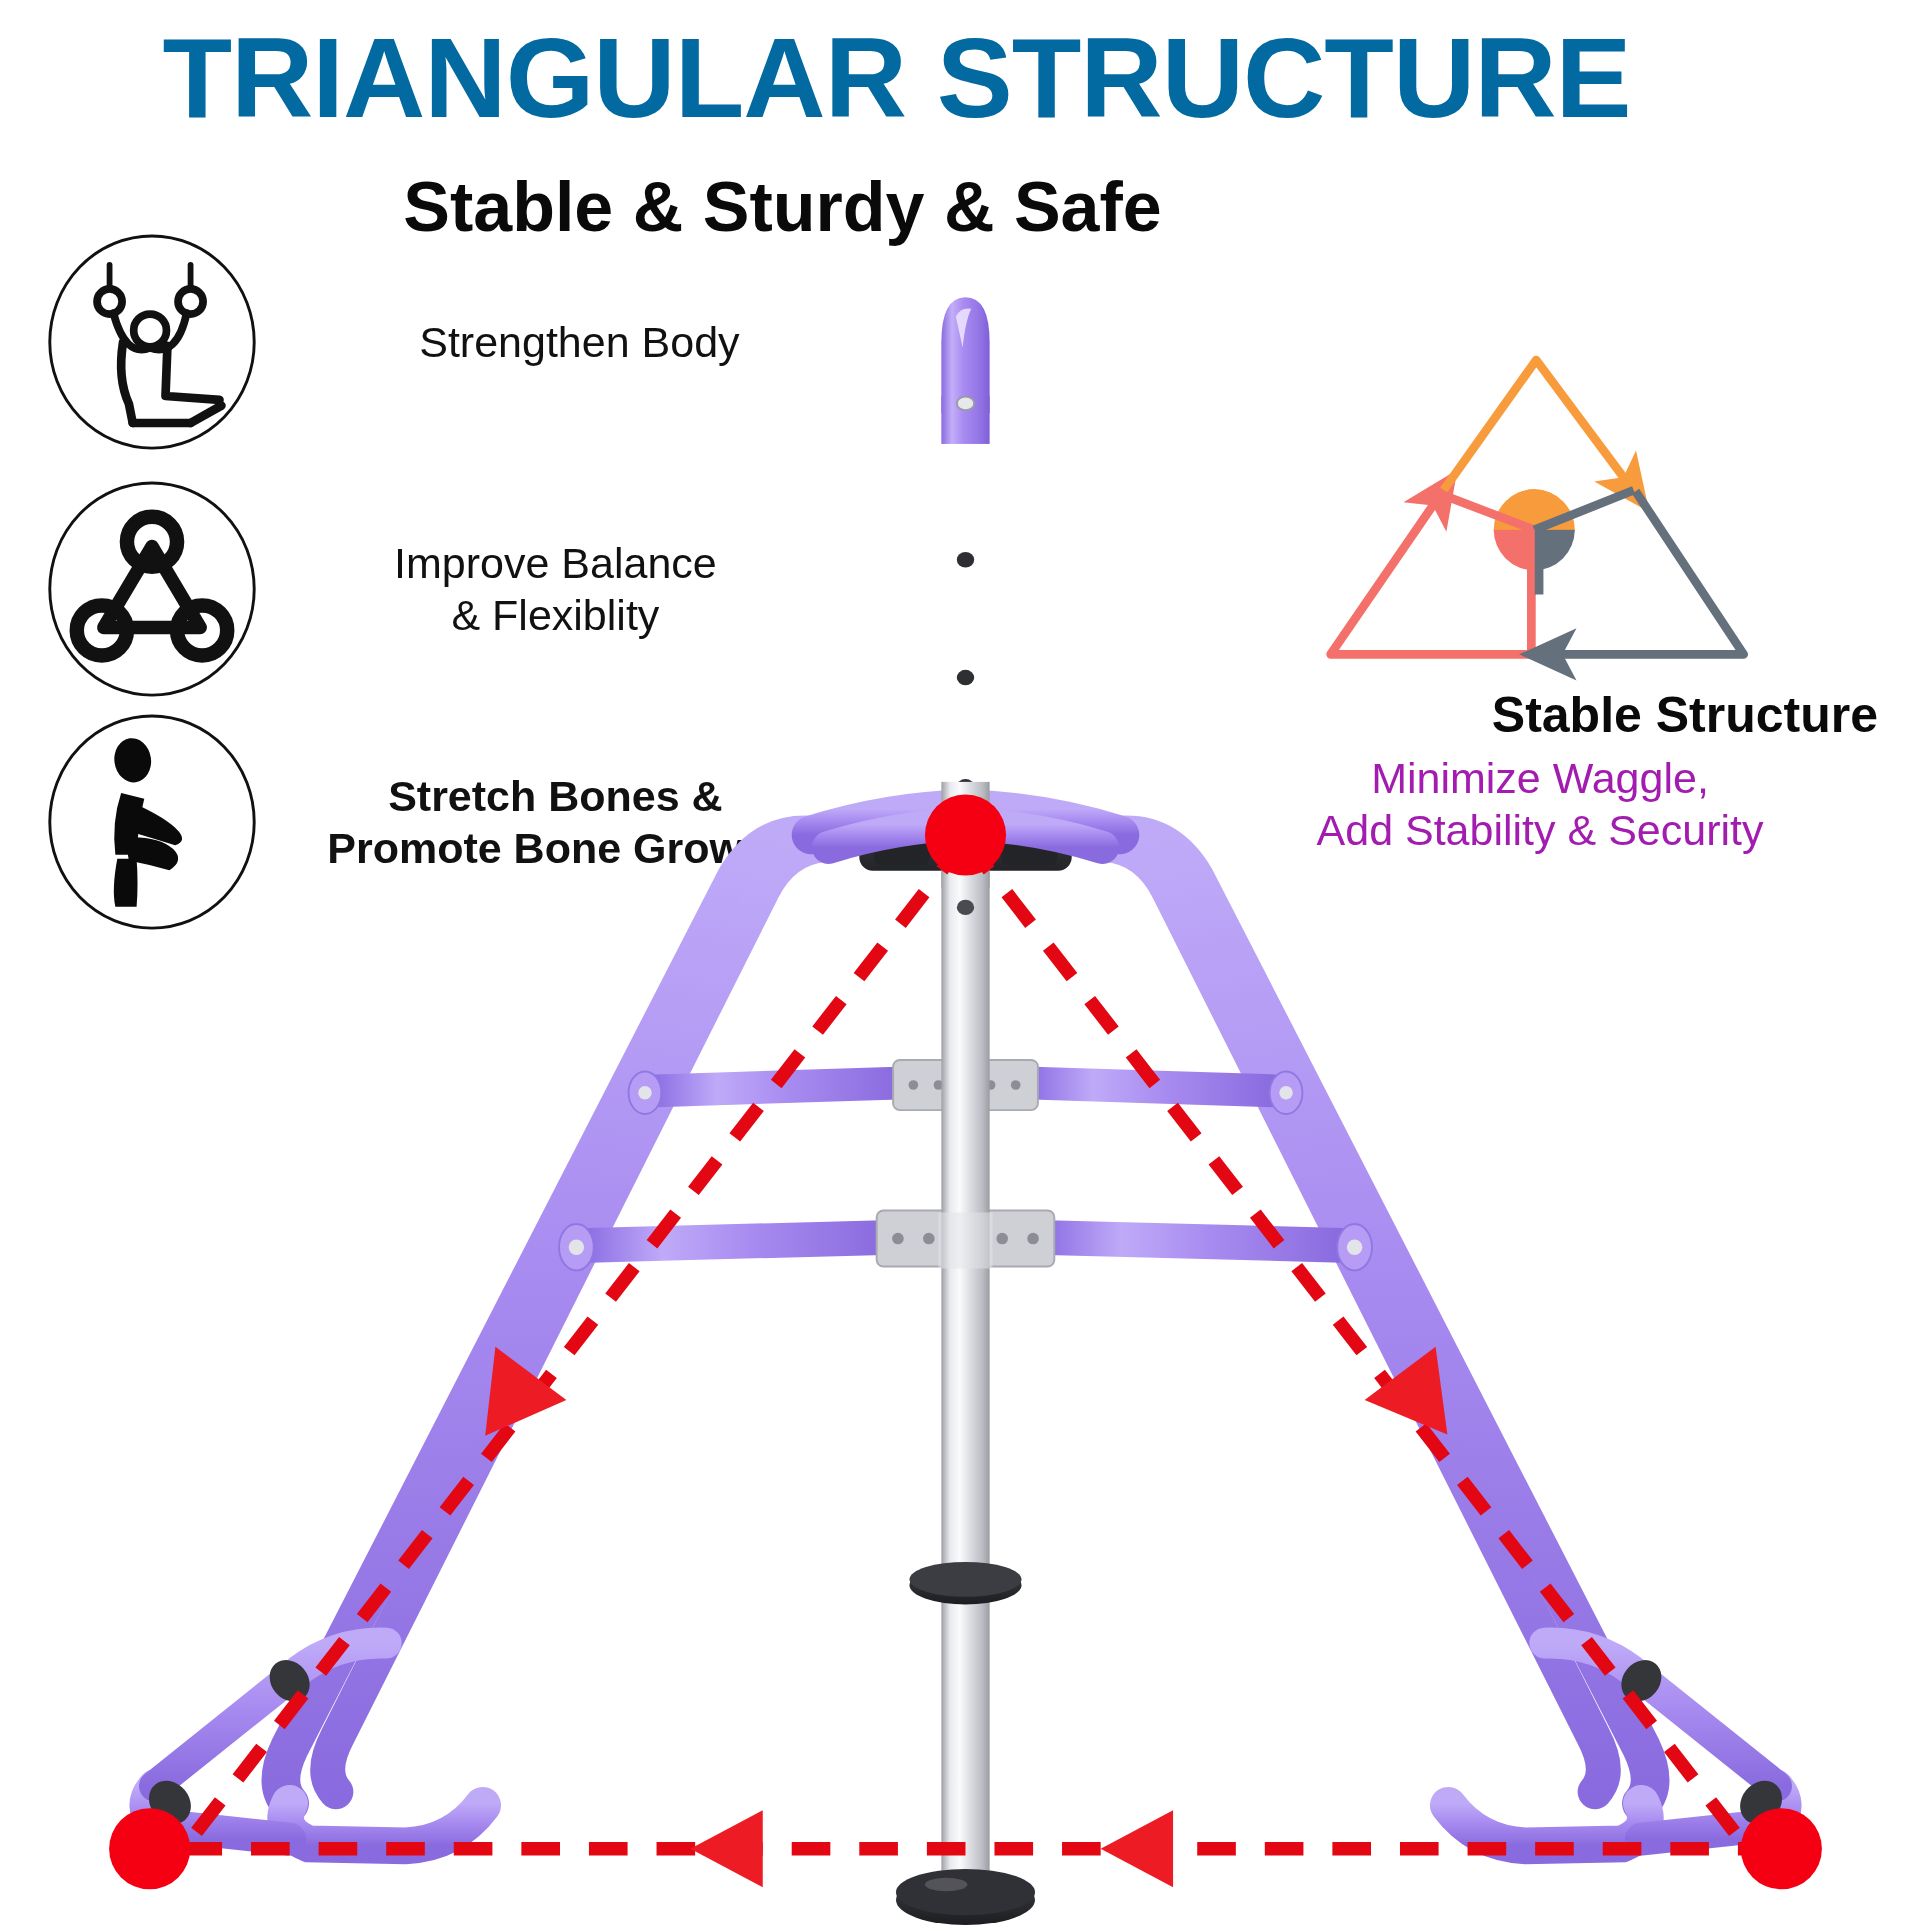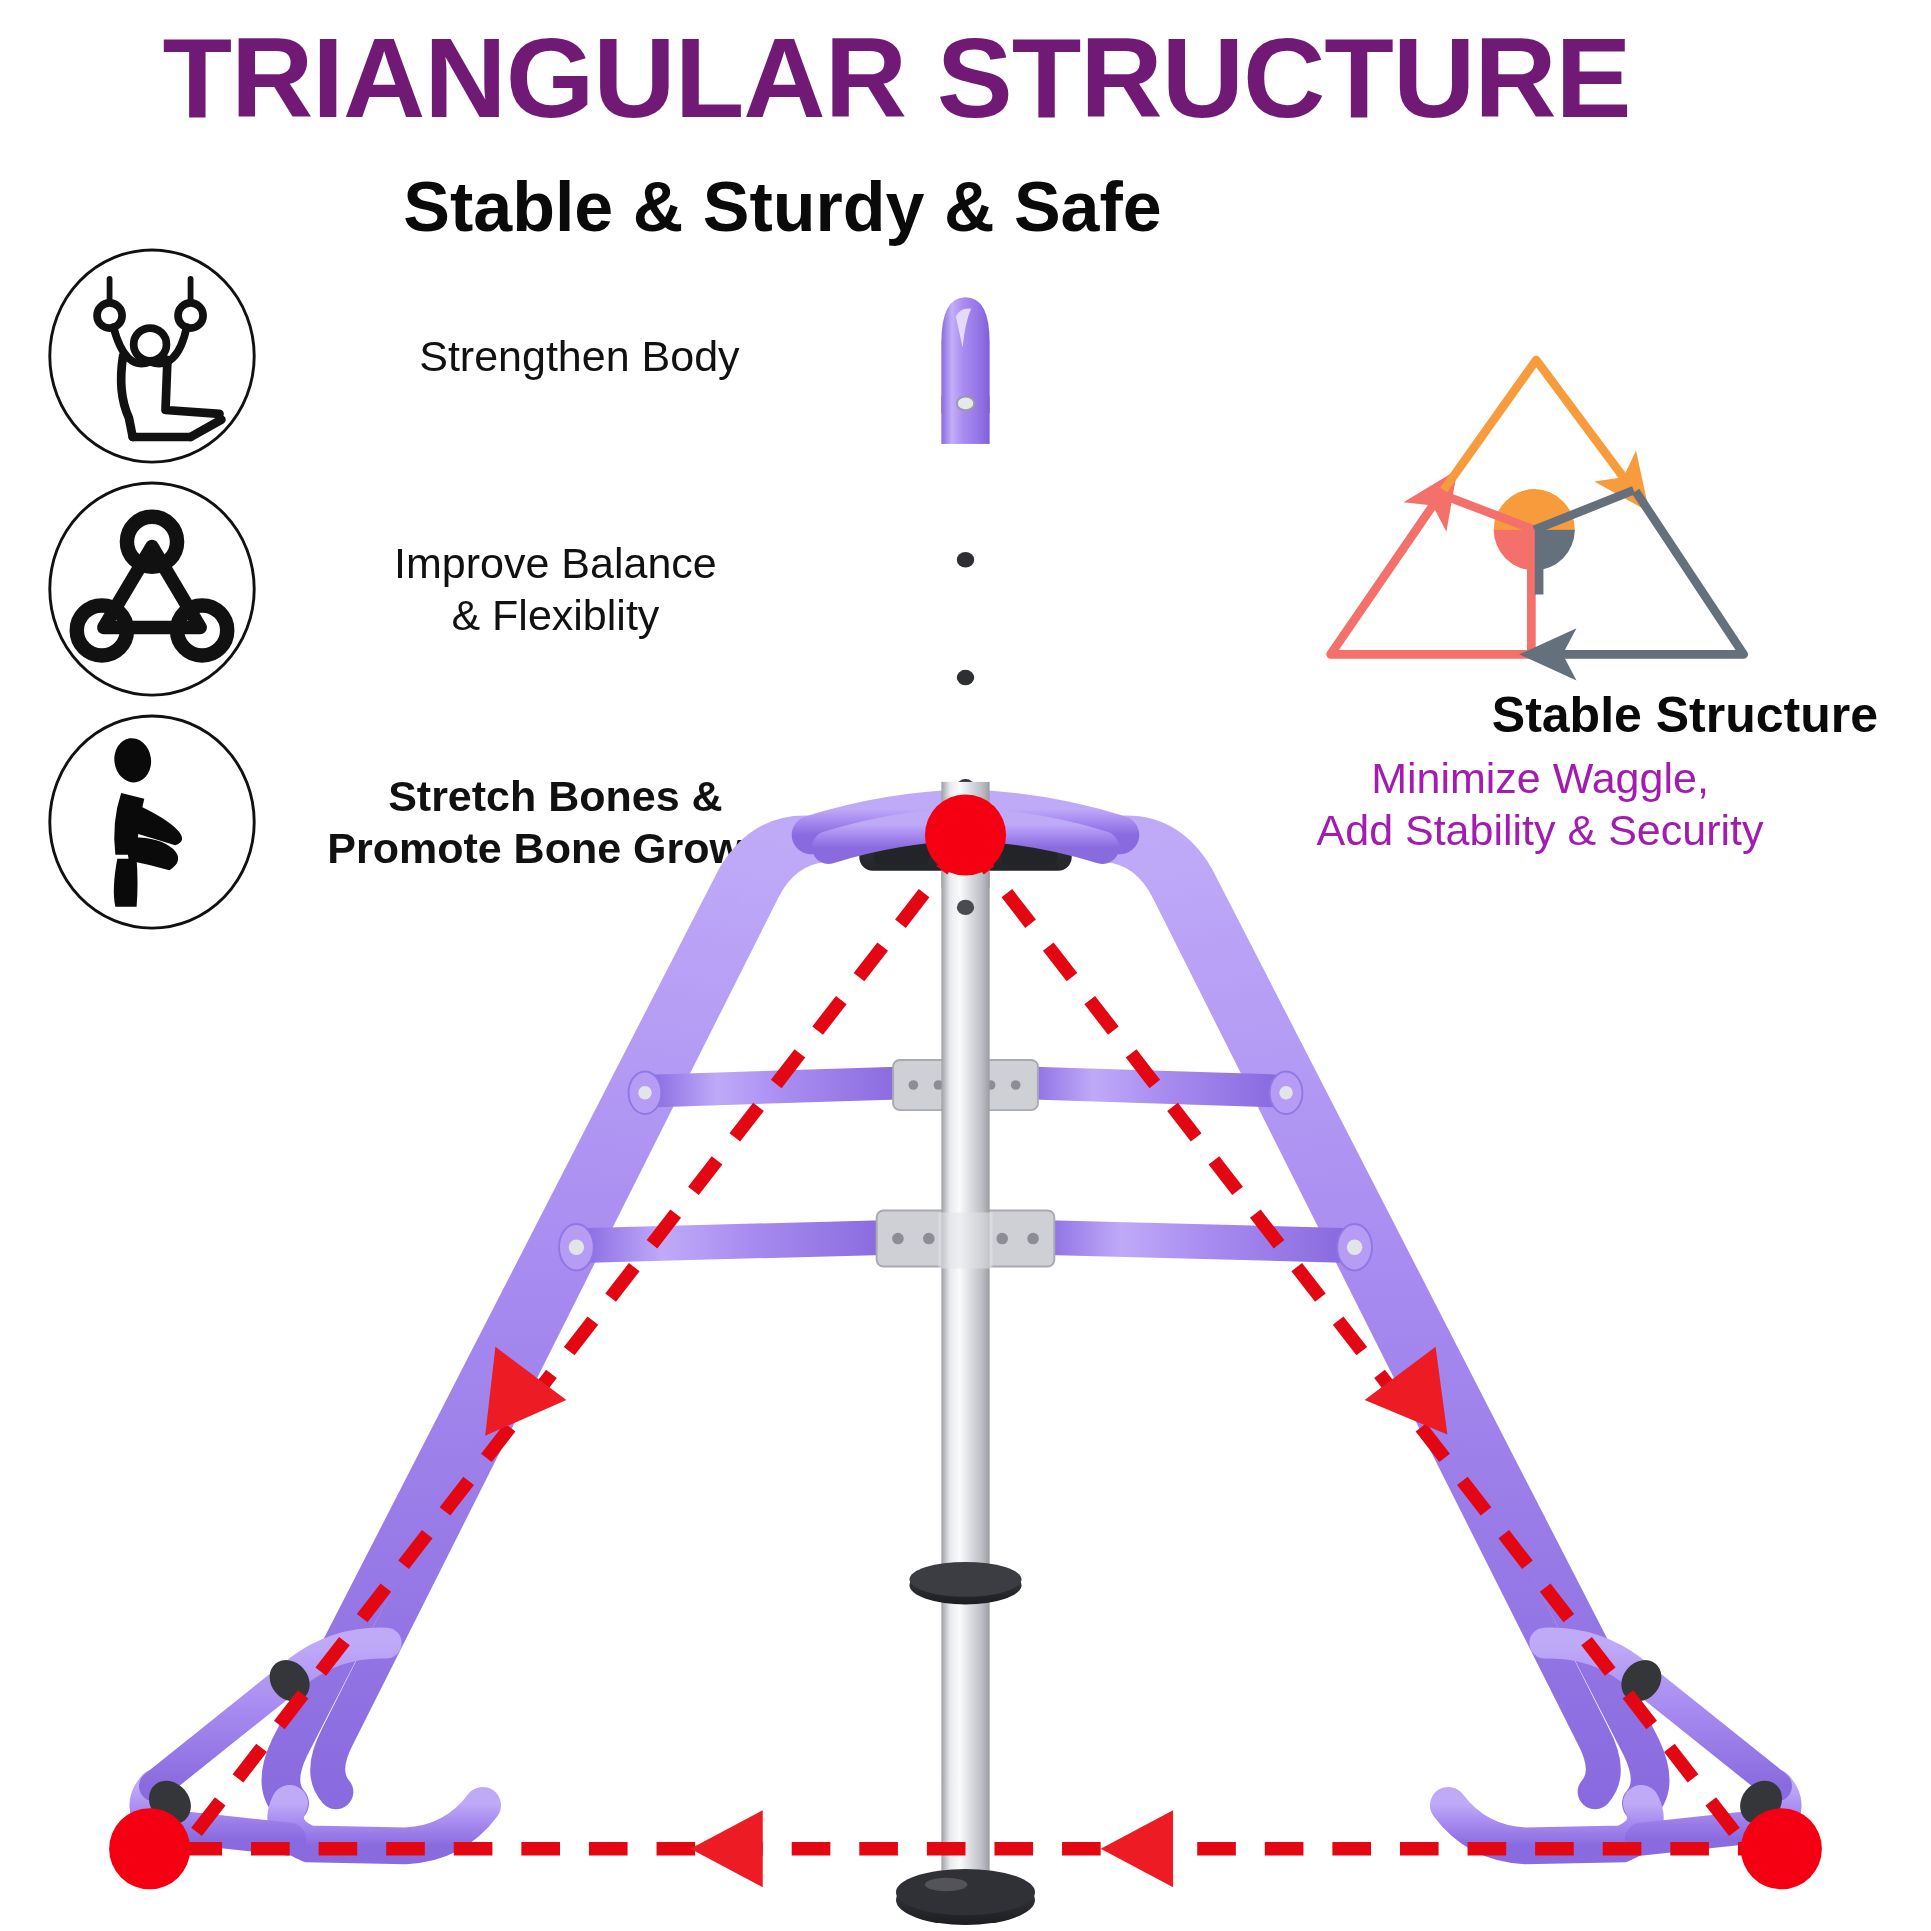--- a/index.html
+++ b/index.html
@@ -12,21 +12,21 @@
   }
   .stage{position:absolute;left:0;top:0;width:1931px;height:1931px;}
 
   
   #main-title{
     position:absolute;left:0;top:21px;width:1793px;
     text-align:center;
     font-size:114px;
     font-weight:bold;
     letter-spacing:-1px;
-    color:#701a75;
+    color:#0369a1;
     line-height:1.0;
     white-space:nowrap;
   }
   #sub-title{
     position:absolute;left:0;top:172px;width:1565px;
     text-align:center;
     font-size:70px;
     font-weight:bold;
     color:#0a0a0a;
     line-height:1.0;
@@ -84,21 +84,21 @@
   #product-illustration svg{display:block;width:1931px;height:1690px;}
 </style>
 </head>
 <body>
 
 <div class="stage">
 
   <div id="main-title">TRIANGULAR STRUCTURE</div>
   <div id="sub-title">Stable &amp; Sturdy &amp; Safe</div>
 
-  <div class="feature" style="top:248px;gap:48px;">
+  <div class="feature" style="top:234px;gap:48px;">
     <div class="feature-badge">
       <svg viewBox="0 0 224 224" xmlns="http://www.w3.org/2000/svg">
         <ellipse cx="112" cy="112" rx="106" ry="110" fill="none" stroke="#111" stroke-width="3"></ellipse>
 
         <path d="M68 32 L68 56" stroke="#111" stroke-width="6" fill="none" stroke-linecap="round"></path>
         <path d="M152 32 L152 56" stroke="#111" stroke-width="6" fill="none" stroke-linecap="round"></path>
 
         <circle cx="68" cy="70" r="13" fill="none" stroke="#111" stroke-width="8"></circle>
         <circle cx="152" cy="70" r="13" fill="none" stroke="#111" stroke-width="8"></circle>
 

